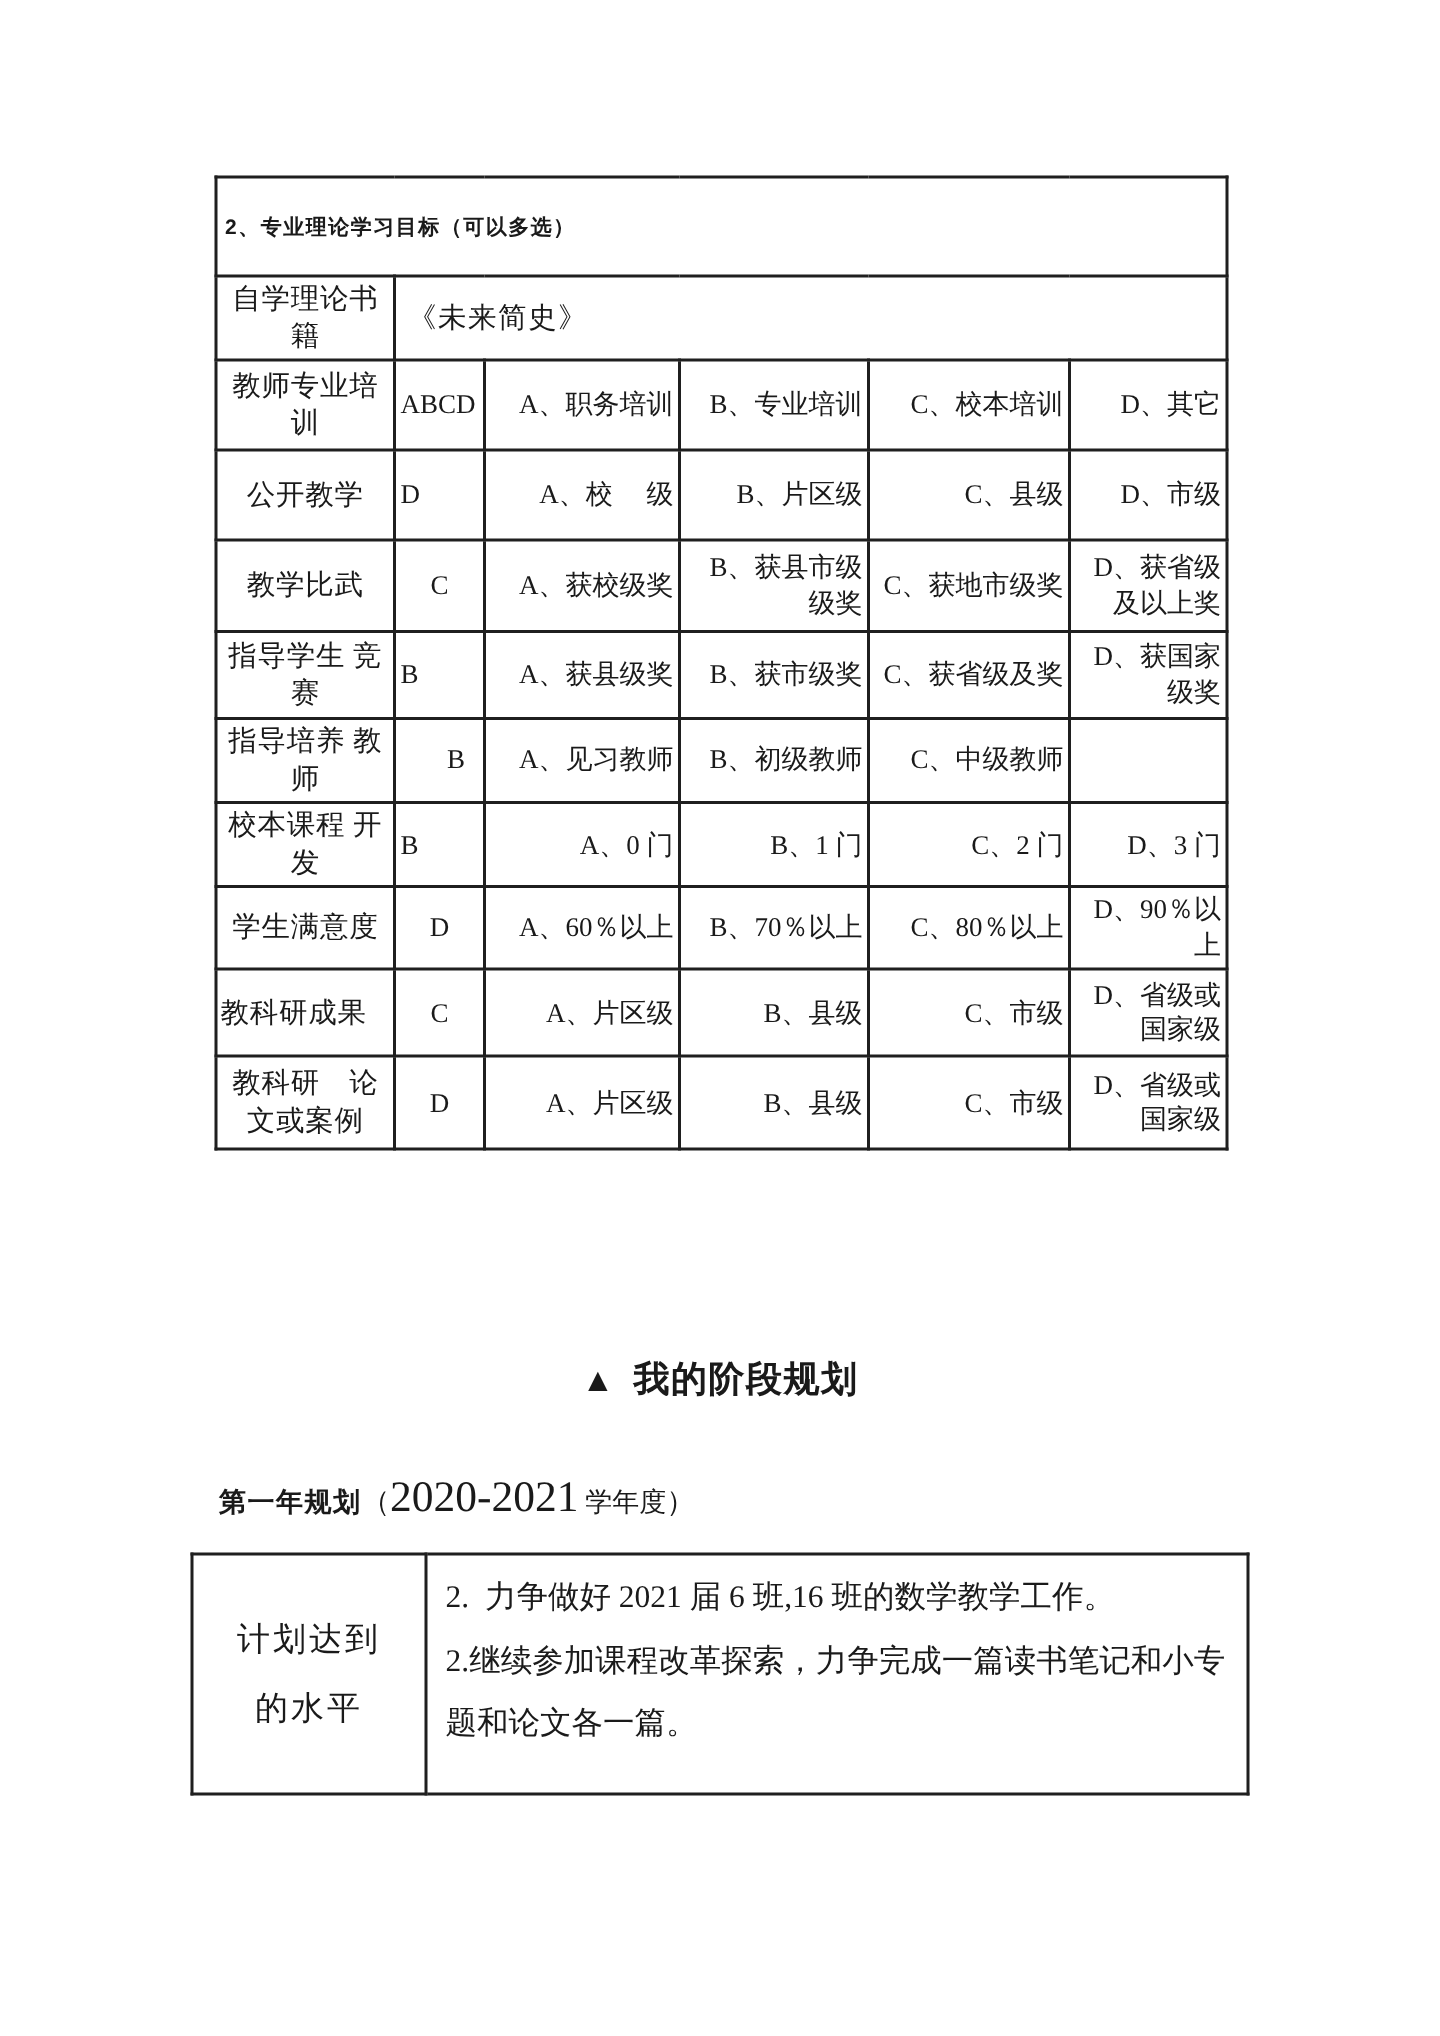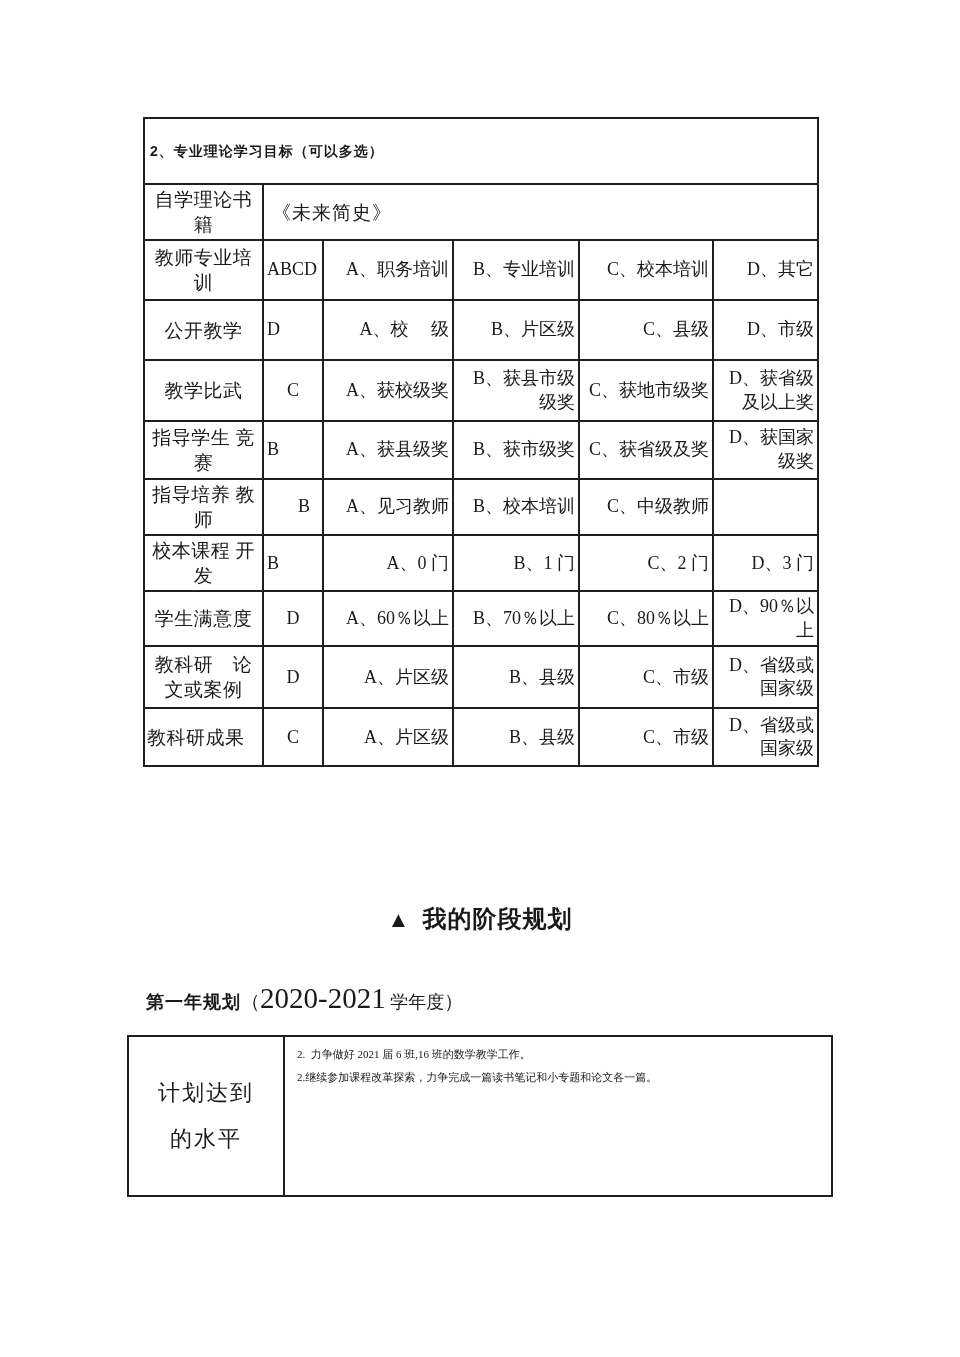--- a/index.html
+++ b/index.html
@@ -70,21 +70,21 @@
     width: 156px;
     text-align: center;
     vertical-align: middle;
     font-size: 22px;
     letter-spacing: 2px;
   }
   td.plan-label .ln { line-height: 46px; }
   td.plan-content {
     vertical-align: top;
     padding: 7px 10px 6px 12px;
-    font-size: 11px;
+    font-size: 21px;
     line-height: 1.95;
   }
   td.plan-content p { white-space: pre-wrap; margin: 0; }
   td.plan-content p.first { margin-bottom: 2px; }
 </style>
 </head>
 <body>
 
 <div>
 
@@ -135,51 +135,51 @@
       <td class="letter t-left">B</td>
       <td class="opt">A、获县级奖</td>
       <td class="opt">B、获市级奖</td>
       <td class="opt">C、获省级及奖</td>
       <td class="opt">D、获国家级奖</td>
     </tr>
     <tr style="height:56px">
       <td class="lbl">指导培养 教师</td>
       <td class="letter t-right">B</td>
       <td class="opt">A、见习教师</td>
-      <td class="opt">B、校本培训</td>
+      <td class="opt">B、初级教师</td>
       <td class="opt">C、中级教师</td>
       <td class="opt"></td>
     </tr>
     <tr style="height:55px">
       <td class="lbl">校本课程 开发</td>
       <td class="letter t-left">B</td>
       <td class="opt">A、0 门</td>
       <td class="opt">B、1 门</td>
       <td class="opt">C、2 门</td>
       <td class="opt">D、3 门</td>
     </tr>
     <tr style="height:55px">
       <td class="lbl">学生满意度</td>
       <td class="letter">D</td>
       <td class="opt">A、60％以上</td>
       <td class="opt">B、70％以上</td>
       <td class="opt">C、80％以上</td>
       <td class="opt">D、90％以上</td>
     </tr>
-    <tr style="height:62px">
-      <td class="lbl">教科研　论文或案例</td>
-      <td class="letter">D</td>
+    <tr style="height:58px">
+      <td class="lbl lbl-left">教科研成果</td>
+      <td class="letter">C</td>
       <td class="opt">A、片区级</td>
       <td class="opt">B、县级</td>
       <td class="opt">C、市级</td>
       <td class="opt">D、省级或国家级</td>
     </tr>
-    <tr style="height:58px">
-      <td class="lbl lbl-left">教科研成果</td>
-      <td class="letter">C</td>
+    <tr style="height:62px">
+      <td class="lbl">教科研　论文或案例</td>
+      <td class="letter">D</td>
       <td class="opt">A、片区级</td>
       <td class="opt">B、县级</td>
       <td class="opt">C、市级</td>
       <td class="opt">D、省级或国家级</td>
     </tr>
   </tbody>
     </table>
 
   <div class="stage-heading">
     <span class="tri">▲</span><span>我的阶段规划</span>

